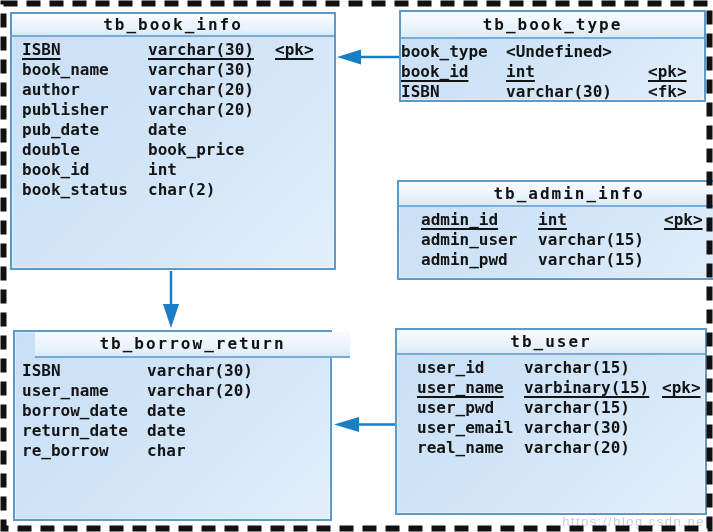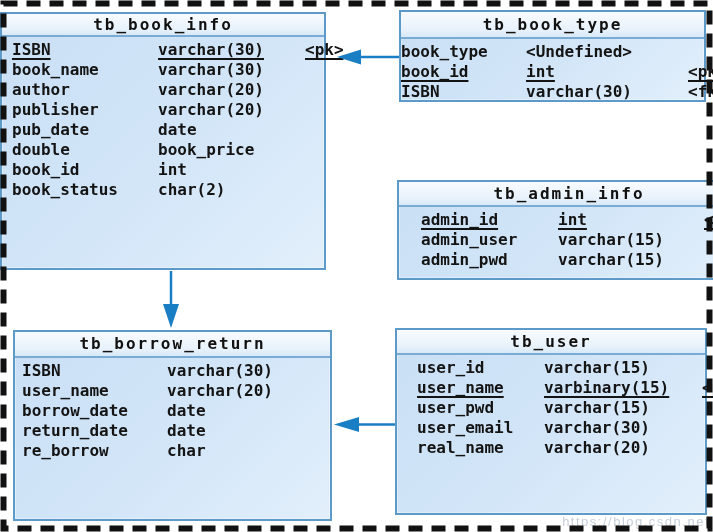--- a/index.html
+++ b/index.html
@@ -18,46 +18,45 @@
     box-sizing:border-box;width:100%;
     border-bottom:2px solid #79abd4;
     background:linear-gradient(180deg,#f8fbfe 0%,#e8f2fb 70%,#d8e9f7 100%);
     text-align:center;font-weight:700;font-size:16px;letter-spacing:2px;
     color:#111;white-space:nowrap;overflow:hidden;
   }
   .tbody{padding-top:3px;}
   .row{
     display:grid;line-height:20px;font-size:16px;font-weight:700;color:#141414;
     white-space:nowrap;
-    gap:20px;
   }
   .row span{overflow:visible;}
   .row.pk span:not(:empty){
     text-decoration:underline;
     text-underline-offset:3px;
     text-decoration-thickness:1.5px;
   }
   
-  .t0{left:0;top:12px;width:326px;height:258px;}
+  .t0{left:10px;top:12px;width:326px;height:258px;}
   .t0 .thead{height:23px;line-height:21px;}
   .t0 .tbody{padding-left:10px;}
   .t0 .row{grid-template-columns:126px 127px 1fr;}
 
   .t1{left:399px;top:10px;width:307px;height:92px;}
   .t1 .thead{height:27px;line-height:25px;}
   .t1 .tbody{padding-left:0;}
   .t1 .row{grid-template-columns:105px 142px 1fr;}
 
   .t2{left:397px;top:180px;width:344px;height:100px;}
   .t2 .thead{height:25px;line-height:23px;}
   .t2 .tbody{padding-left:22px;}
   .t2 .row{grid-template-columns:117px 126px 1fr;}
 
   .t3{left:13px;top:330px;width:319px;height:191px;}
-  .t3 .thead{height:26px;line-height:24px;}
+  .t3 .thead{height:26px;line-height:24px;margin-left:20px;}
   .t3 .tbody{padding-left:7px;}
   .t3 .row{grid-template-columns:125px 140px 1fr;}
 
   .t4{left:395px;top:328px;width:312px;height:187px;}
   .t4 .thead{height:25px;line-height:23px;}
   .t4 .tbody{padding-left:8px;margin-left:12px;}
   .t4 .row{grid-template-columns:107px 138px 1fr;}
 
   #watermark{
     position:absolute;right:3px;bottom:3px;z-index:1;

